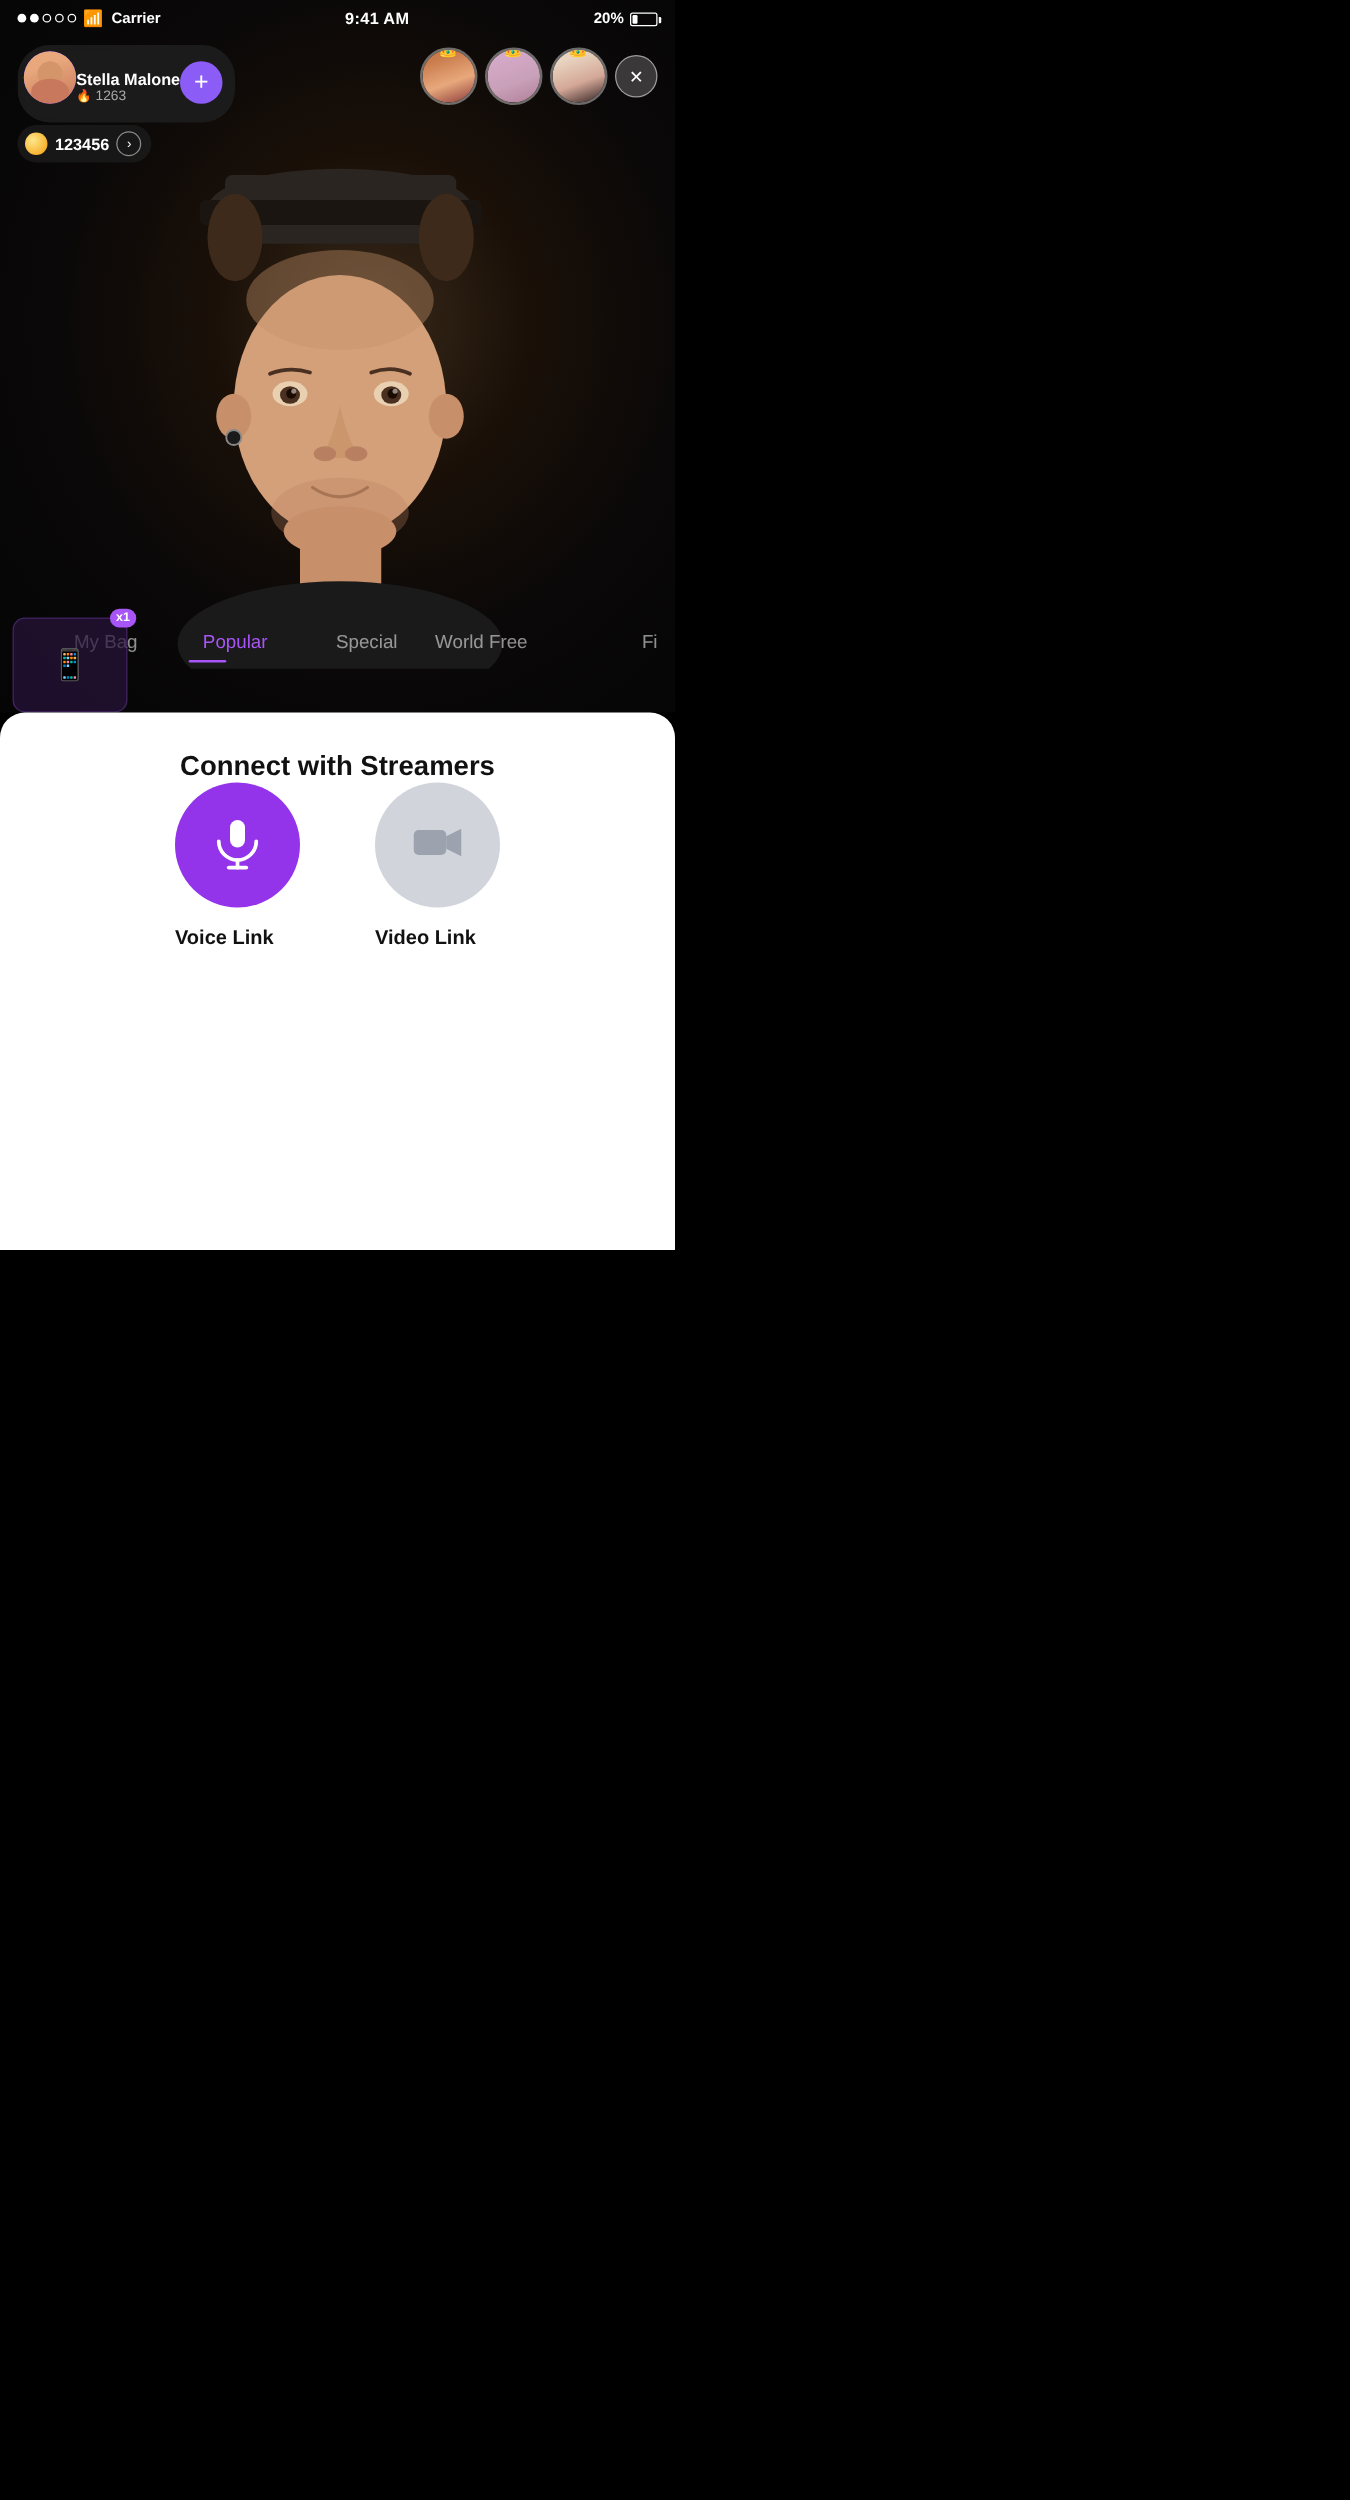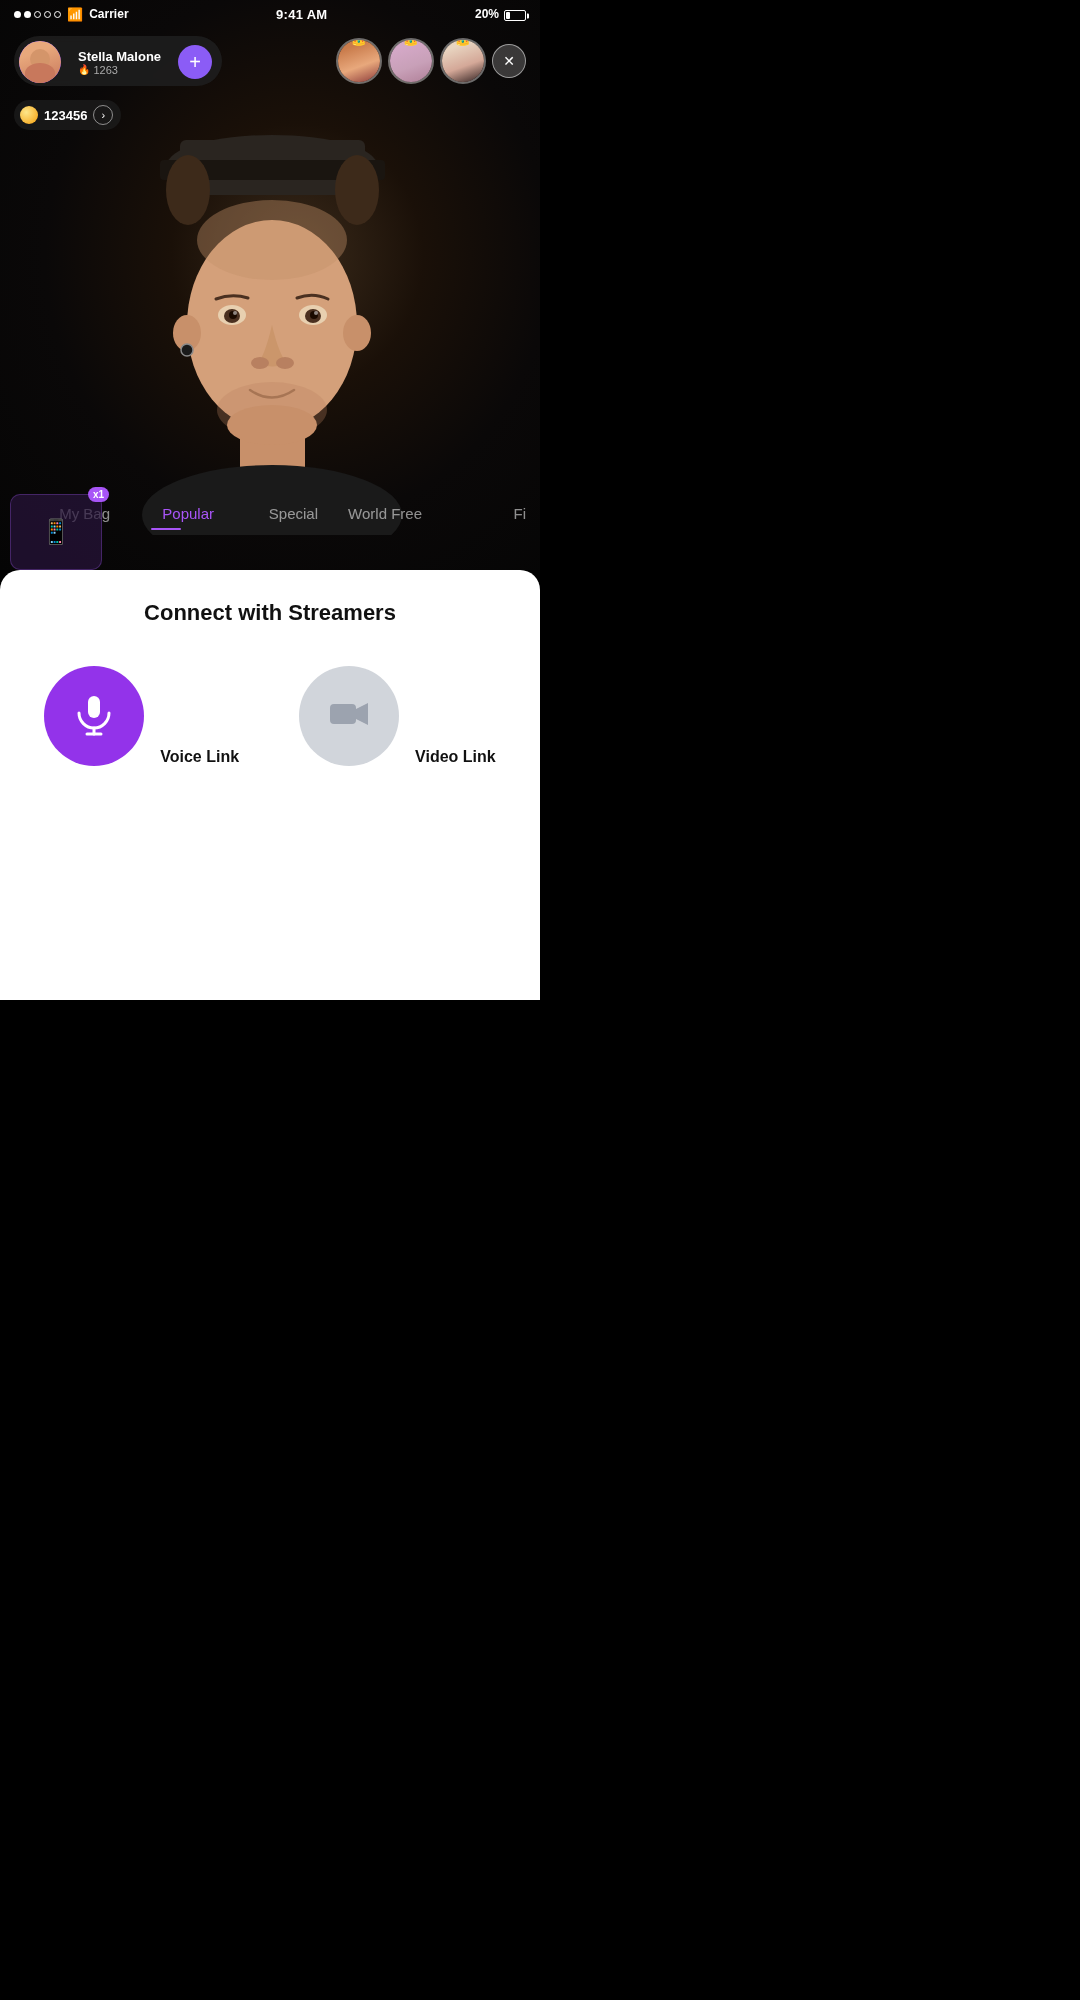--- a/index.html
+++ b/index.html
@@ -129,25 +129,25 @@
       position: absolute;
       top: 36px;
       left: 14px;
       display: flex;
       align-items: center;
       gap: 8px;
     }
 
     .user-card-inner {
       display: flex;
-      align-items: center;
-      gap: 17px;
+      align-items: flex-end;
+      gap: 0;
       background: rgba(30, 30, 30, 0.85);
       border-radius: 26px;
-      padding: 5px 10px 3px 5px;
+      padding: 5px 10px 15px 5px;
       backdrop-filter: blur(4px);
     }
 
     .user-avatar {
       width: 42px;
       height: 42px;
       border-radius: 50%;
       overflow: hidden;
       background: linear-gradient(135deg, #c084fc, #7c3aed);
       display: flex;
@@ -466,36 +466,35 @@
       flex-direction: column;
       align-items: center;
       padding: 30px 20px 40px;
       z-index: 20;
     }
 
     .panel-title {
       font-size: 22px;
       font-weight: 700;
       color: #111;
-      margin-bottom: 40px;
       text-align: center;
     }
 
     .connect-buttons {
       display: flex;
       justify-content: center;
       gap: 60px;
       width: 100%;
       margin-bottom: 30px;
     }
 
     .connect-btn-group {
       display: flex;
-      flex-direction: row;
-      align-items: flex-end;
+      flex-direction: column;
+      align-items: flex-start;
       gap: 16px;
     }
 
     .connect-circle {
       width: 100px;
       height: 100px;
       border-radius: 50%;
       display: flex;
       align-items: center;
       justify-content: center;

